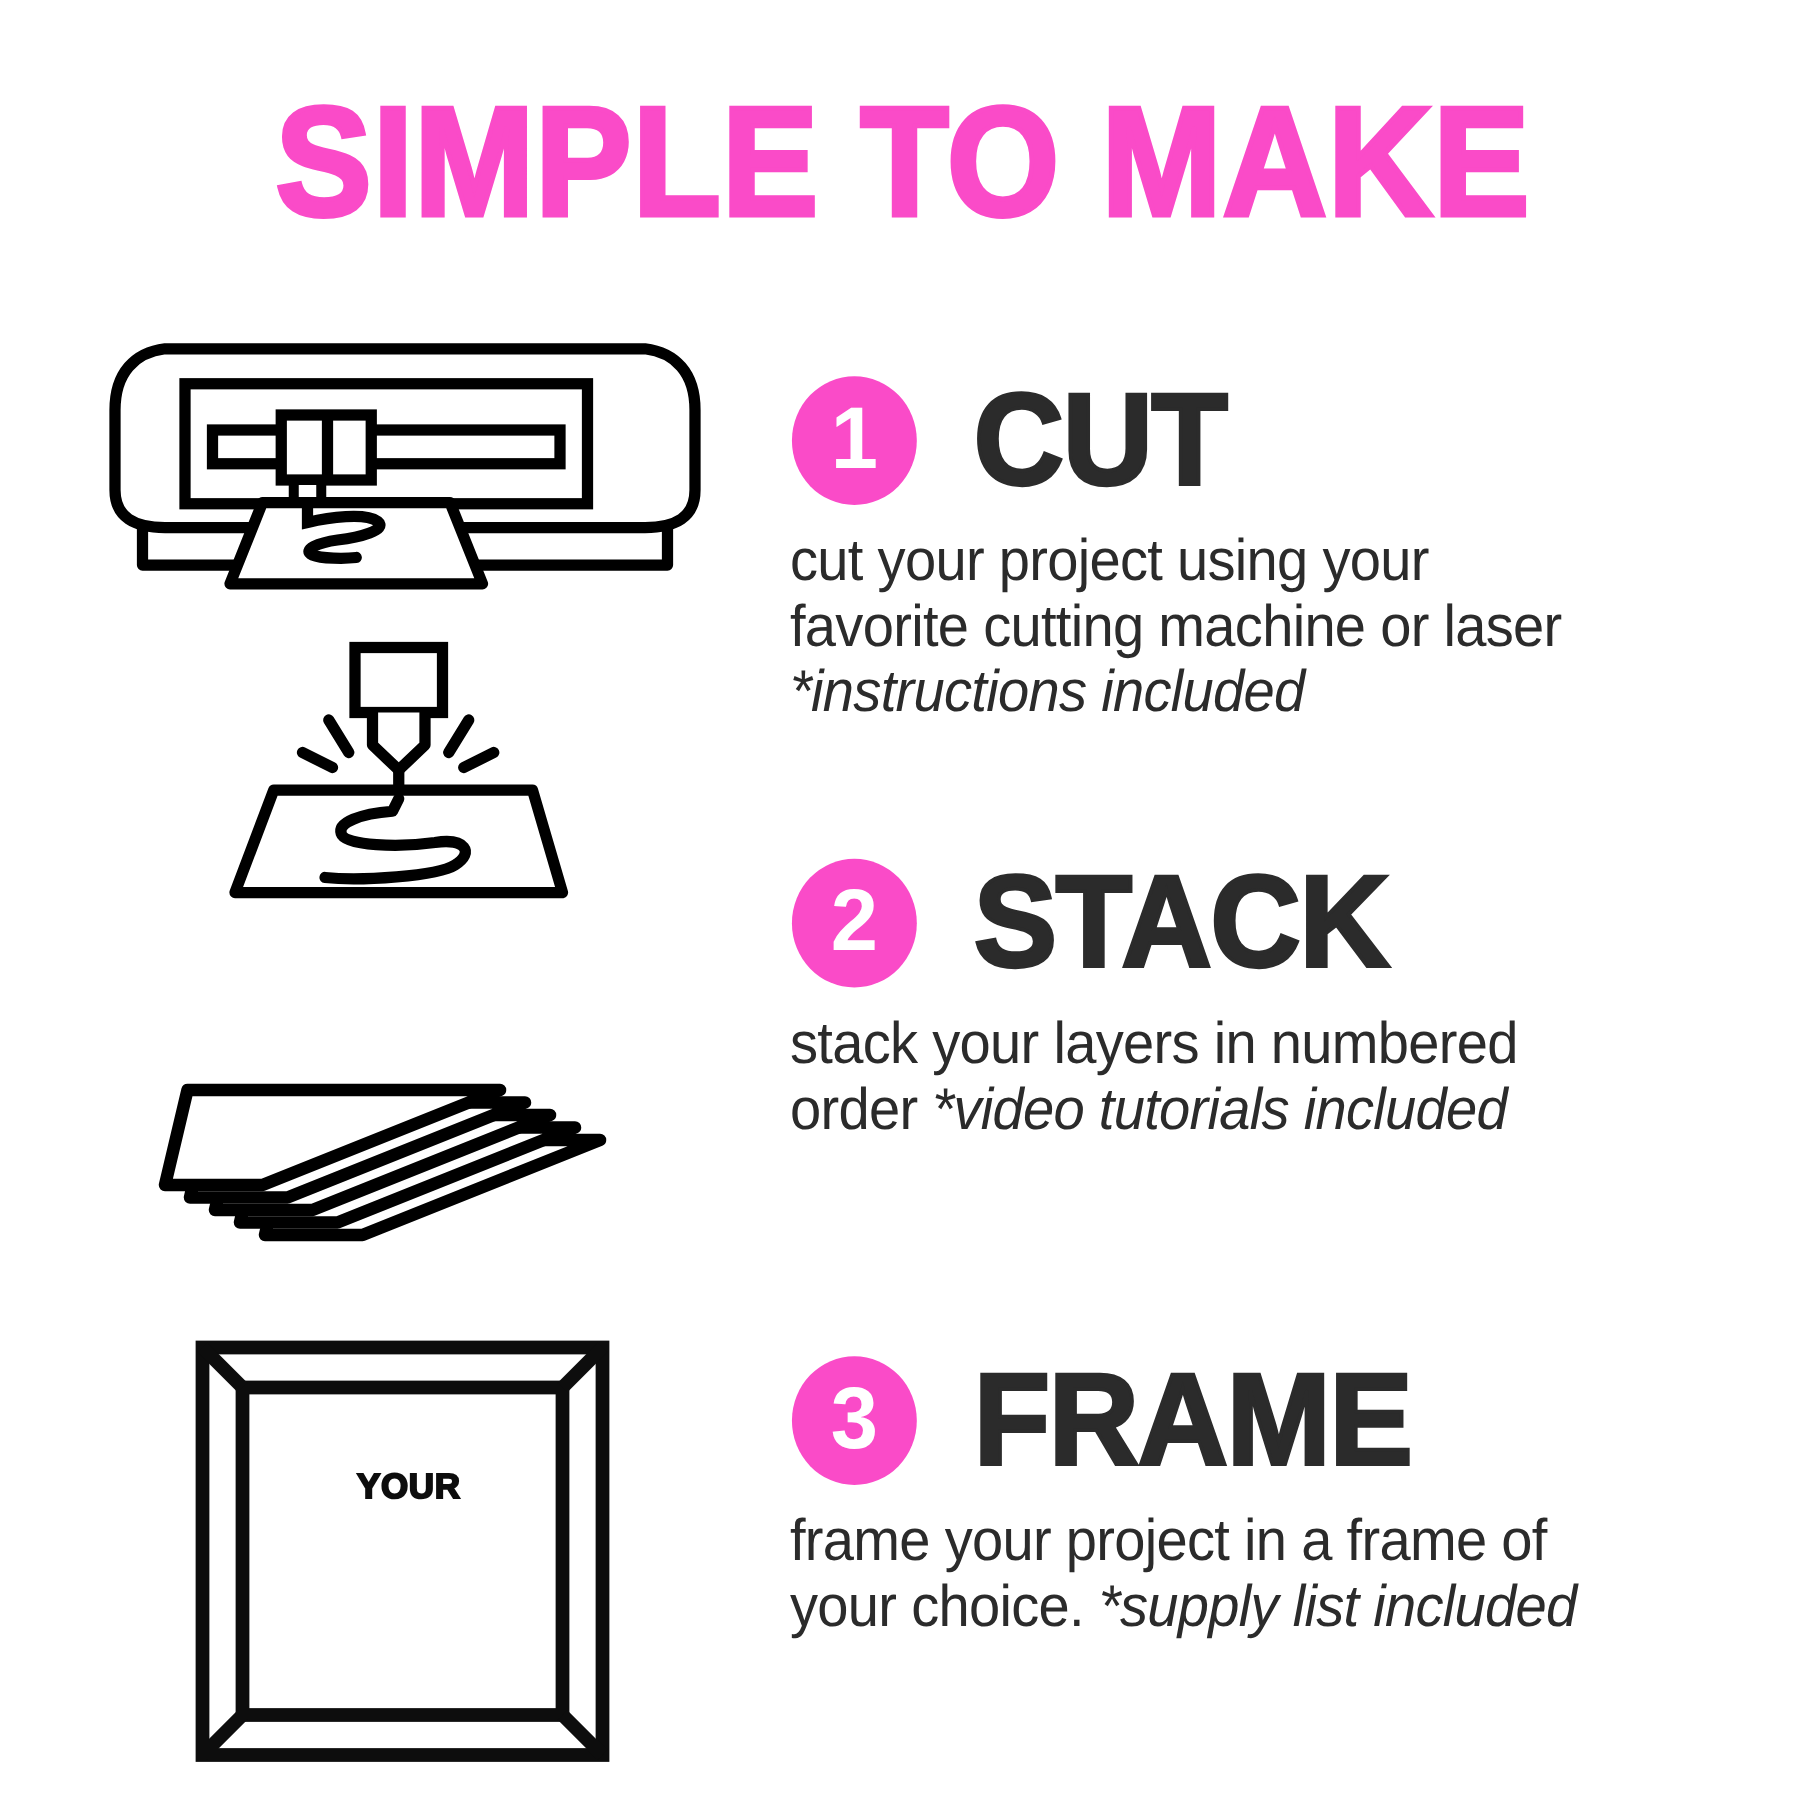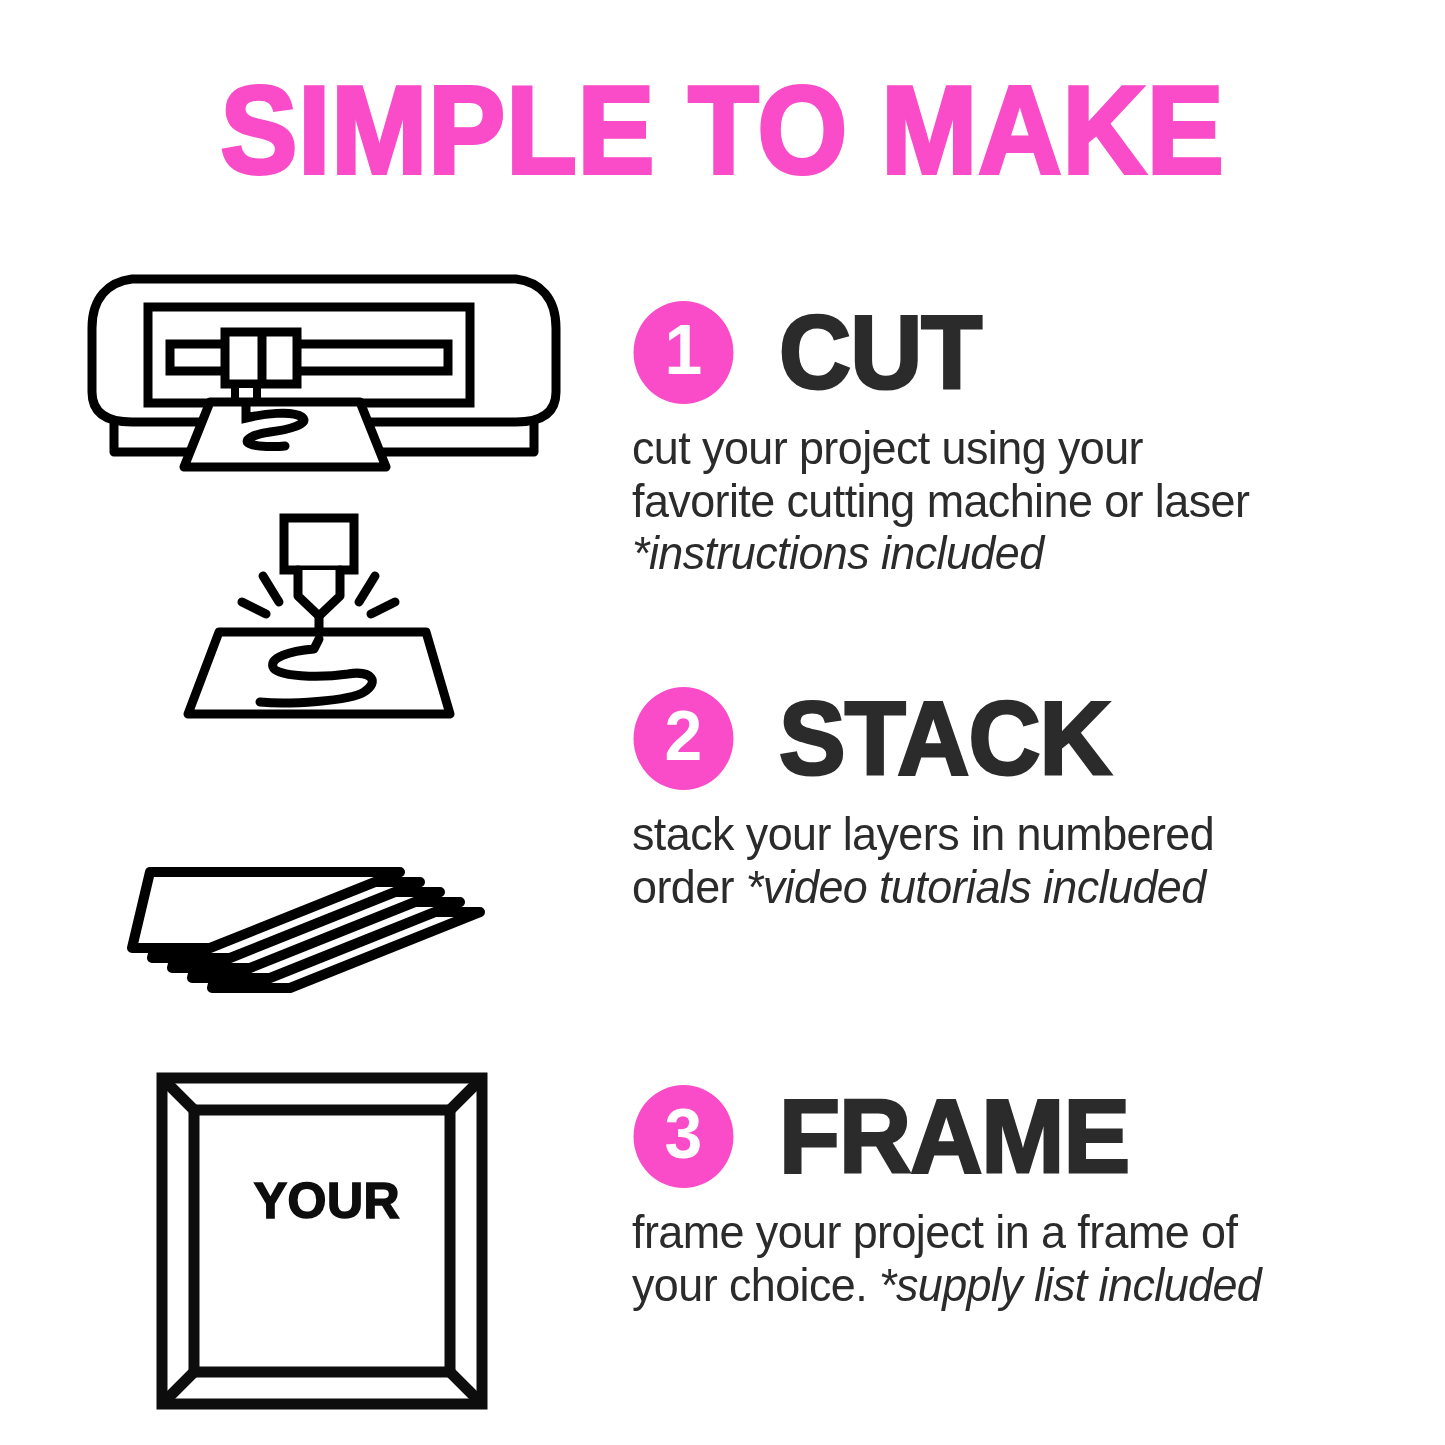--- a/index.html
+++ b/index.html
@@ -108,21 +108,21 @@
 
   .frame-label {
     position: absolute;
     left: 152px;
     top: 1174px;
     width: 350px;
     text-align: center;
     color: #0d0d0d;
     font-family: "Liberation Sans", sans-serif;
     font-weight: 700;
-    font-size: 50px;
+    font-size: 28px;
     line-height: 1.08;
     letter-spacing: 0.5px;
     -webkit-text-stroke: 1.6px #0d0d0d;
     pointer-events: none;
   }
   .frame-label .ln { display: block; }
 </style>
 </head>
 <body>
 

